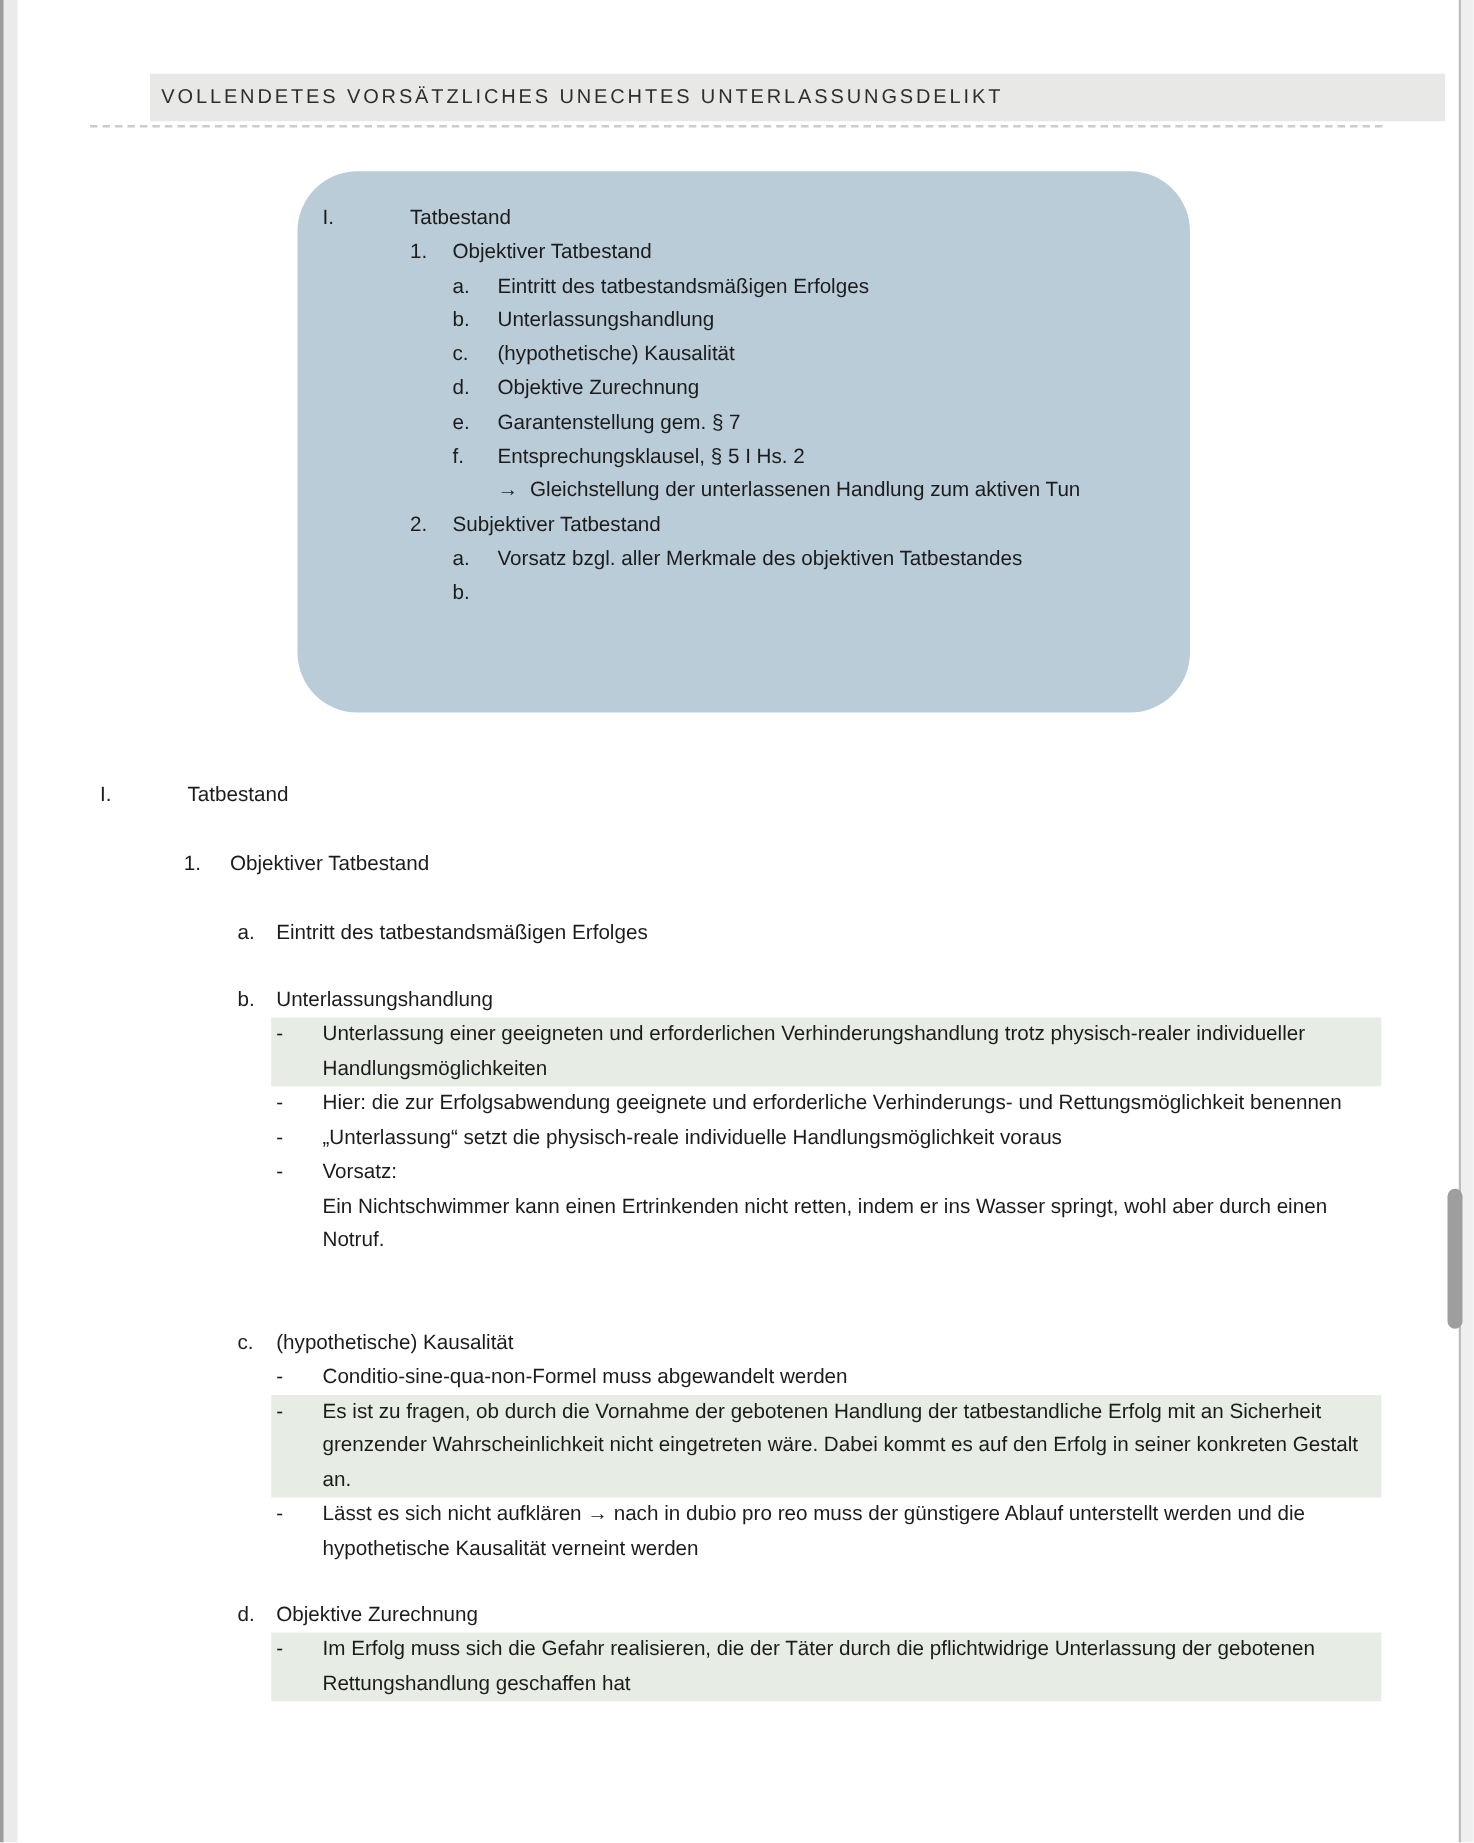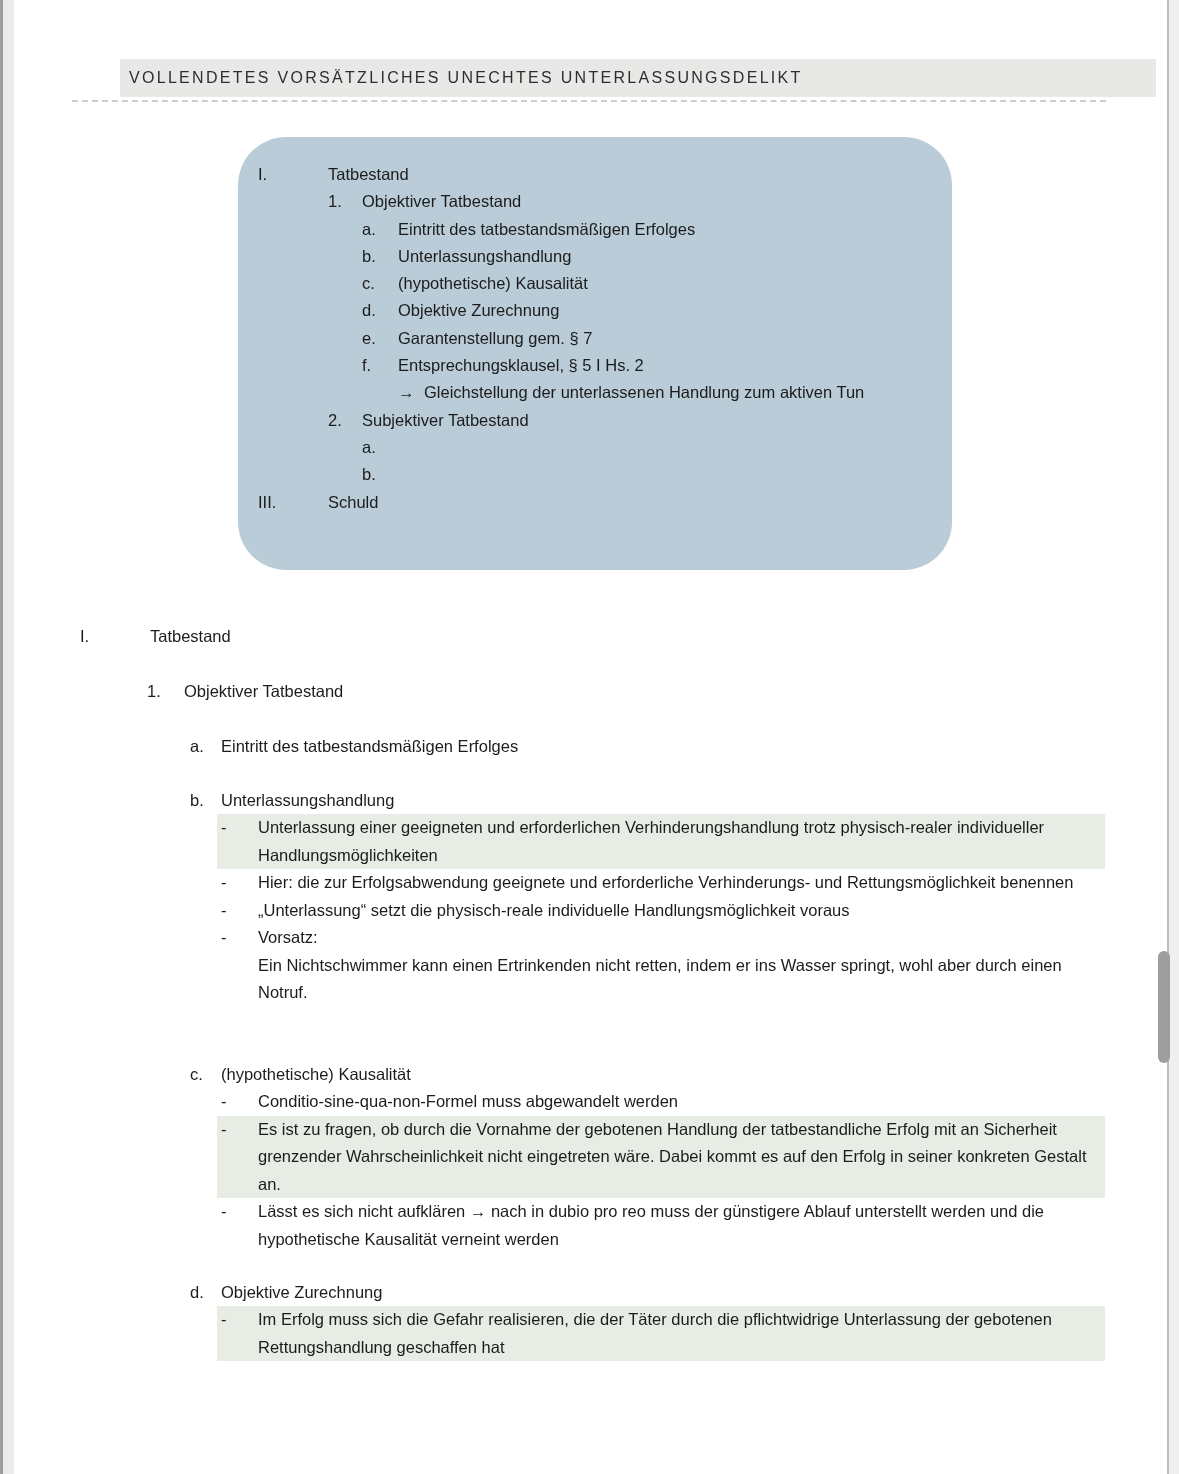--- a/index.html
+++ b/index.html
@@ -118,27 +118,24 @@
   <div class="orow l3">
       <span class="mk">→</span>
       <span>Gleichstellung der unterlassenen Handlung zum aktiven Tun</span>
     </div>
   <div class="orow l1">
       <span class="mk">2.</span>
       <span>Subjektiver Tatbestand</span>
     </div>
   <div class="orow l2">
       <span class="mk">a.</span>
+      <span>Vorsatz bzgl. aller Merkmale des objektiven Tatbestandes</span>
     </div>
   <div class="orow l2">
       <span class="mk">b.</span>
-    </div>
-  <div class="orow l0">
-      <span class="mk">III.</span>
-      <span>Schuld</span>
     </div>
 </div>
 
 <div class="hrow h1" style="top:622px">
   <span class="mk">I.</span>
   <span>Tatbestand</span>
 </div>
 <div class="hrow h2" style="top:677px">
   <span class="mk">1.</span>
   <span>Objektiver Tatbestand</span>

